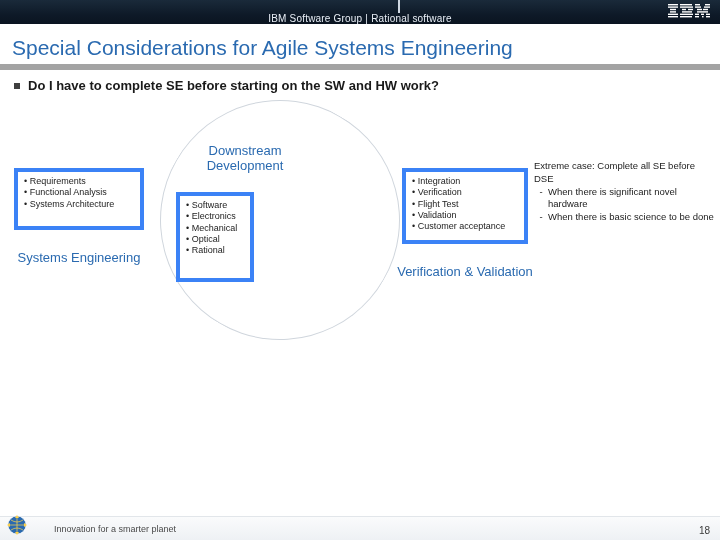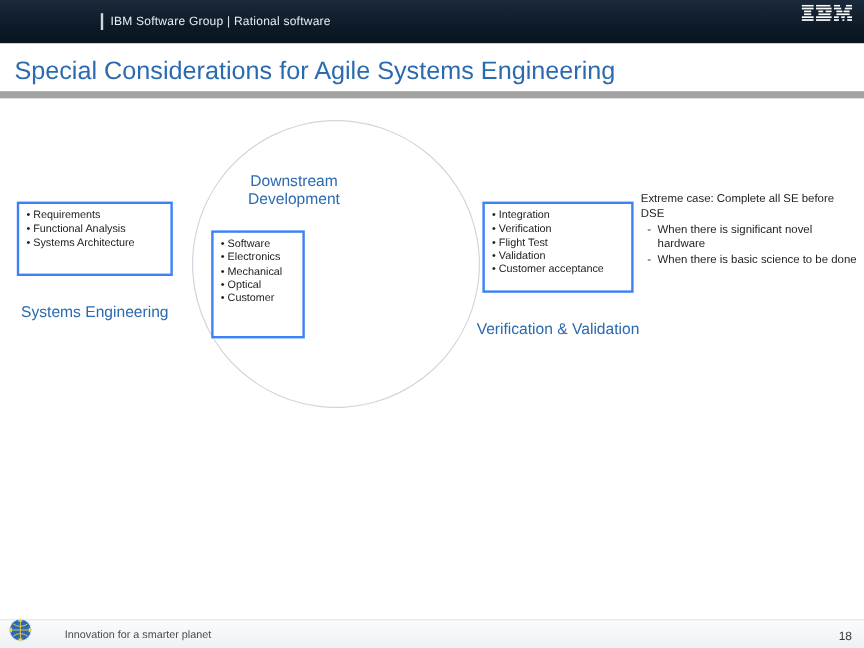--- a/index.html
+++ b/index.html
@@ -2,25 +2,26 @@
 <html><head>
 <meta charset="utf-8">
 <style>
   * { box-sizing: border-box; margin: 0; padding: 0; }
   html, body { width: 720px; height: 540px; font-family: Arial, Helvetica, sans-serif; background: #fff; overflow: hidden; }
   .slide { position: relative; width: 720px; height: 540px; }
 
   
   .header {
     position: relative;
-    width: 720px; height: 36px;
+    width: 720px; height: 24px;
     background: linear-gradient(to bottom, #1a2a3a 0%, #0e1a28 60%, #0a1420 100%);
     display: flex; align-items: center;
     color: #e8eef6;
     font-size: 10px;
+    flex-direction: column;
   }
   .header .pipe { width: 2px; height: 14px; background: #cfd8e2; margin: 0 6px 0 84px; }
   .header .title { letter-spacing: 0.2px; }
   .ibm-logo { position: absolute; right: 10px; top: 4px; }
 
   
   .slide-title {
     font-size: 21px;
     color: #2a6ab0;
     font-weight: 400;
@@ -53,21 +54,21 @@
     width: 240px; height: 240px;
     border: 1px solid #d0d6dd;
     border-radius: 50%;
     border-top-color: transparent;
     border-left-color: transparent;
     transform: rotate(30deg);
   }
 
   .block {
     position: absolute;
-    border: 2px solid #3b82f6;
+    border: 4px solid #3b82f6;
     background: #fff;
     padding: 4px 6px 6px 6px;
     font-size: 9px;
     line-height: 1.25;
     color: #222;
   }
   .block .heading-under {
     position: absolute;
     left: 50%; transform: translateX(-50%);
     bottom: -38px;
@@ -157,20 +158,24 @@
           <rect x="27" y="12" width="4" height="1.4"></rect>
             <rect x="34" y="12" width="1.6" height="1.4"></rect>
             <rect x="38" y="12" width="4" height="1.4"></rect>
         </g>
       </svg>
     </div>
   </div>
 
   <div class="slide-title">Special Considerations for Agile Systems Engineering</div>
 
+  <div class="question-row">
+    <div class="bullet-sq"></div>
+    <div class="question">Do I have to complete SE before starting on the SW and HW work?</div>
+  </div>
 
   <div class="diagram">
     <div class="arc-circle"></div>
     <div class="arc-circle2"></div>
 
     <div class="block block-se">
       <ul>
         <li>Requirements</li>
         <li>Functional Analysis</li>
         <li>Systems Architecture</li>
@@ -178,21 +183,21 @@
       <div class="heading-under">Systems Engineering</div>
     </div>
 
     <div class="dsd-heading dsd-title">Downstream Development</div>
     <div class="block block-dsd">
       <ul>
         <li>Software</li>
         <li>Electronics</li>
         <li>Mechanical</li>
         <li>Optical</li>
-        <li>Customer</li>
+        <li>Rational</li>
       </ul>
     </div>
 
     <div class="block block-vv">
       <ul>
         <li>Integration</li>
         <li>Verification</li>
         <li>Flight Test</li>
         <li>Validation</li>
         <li>Customer acceptance</li>

